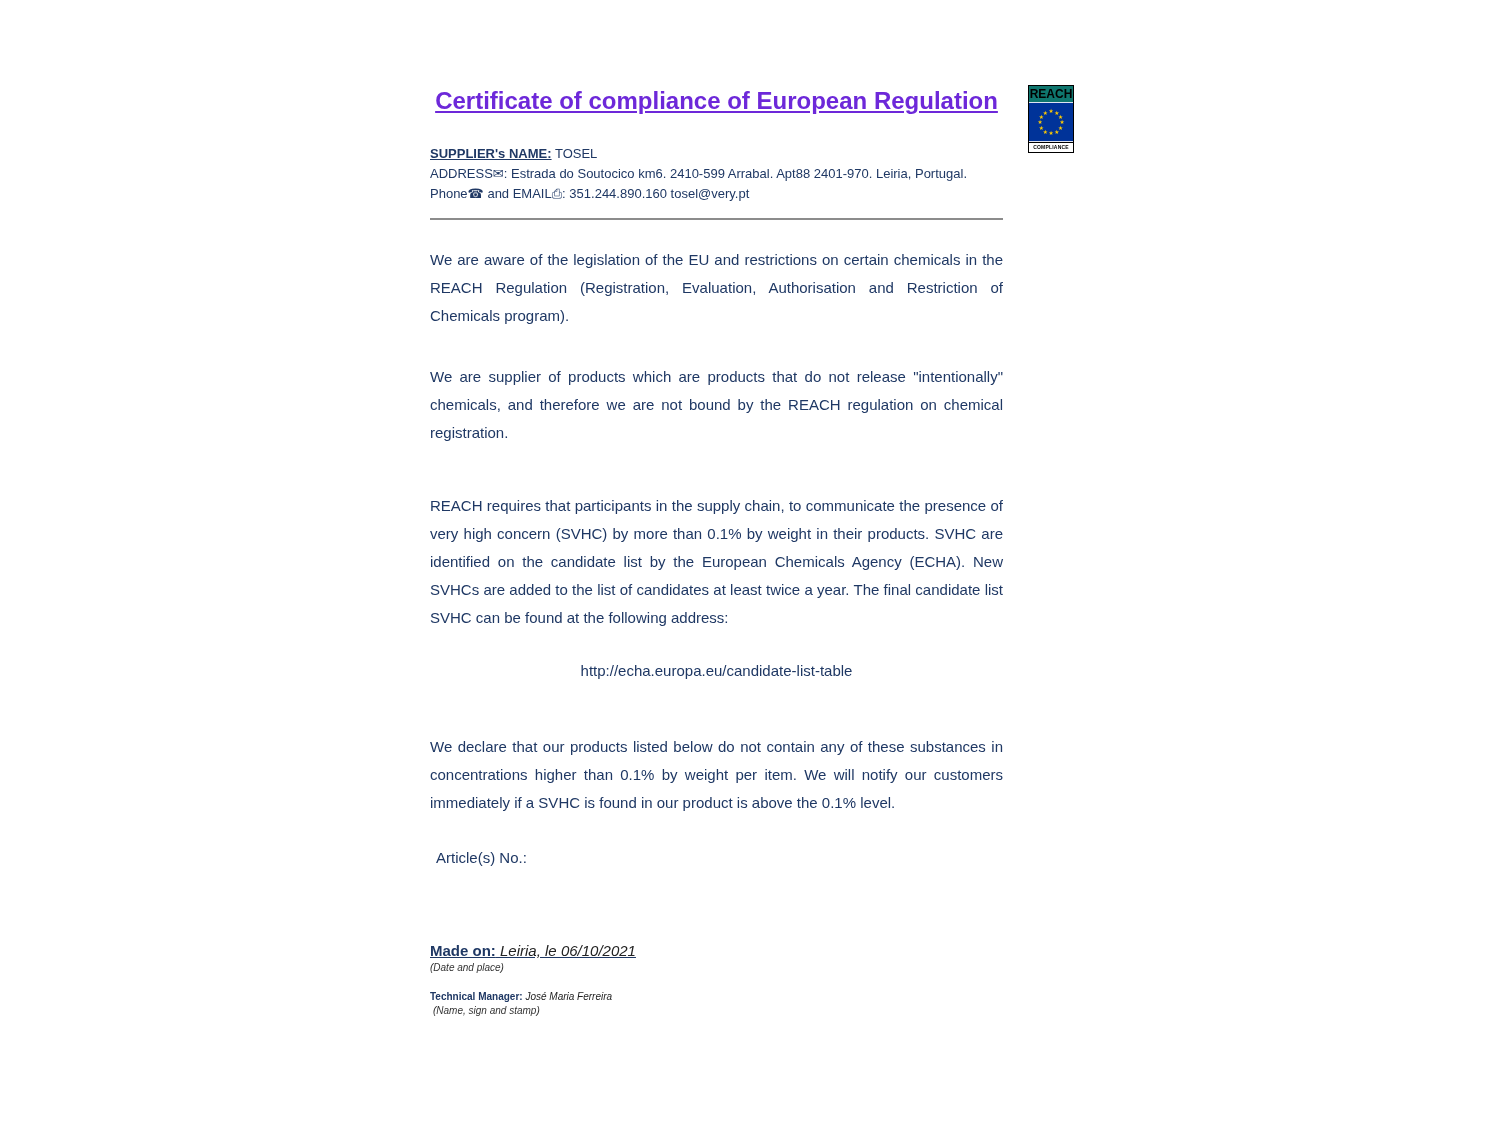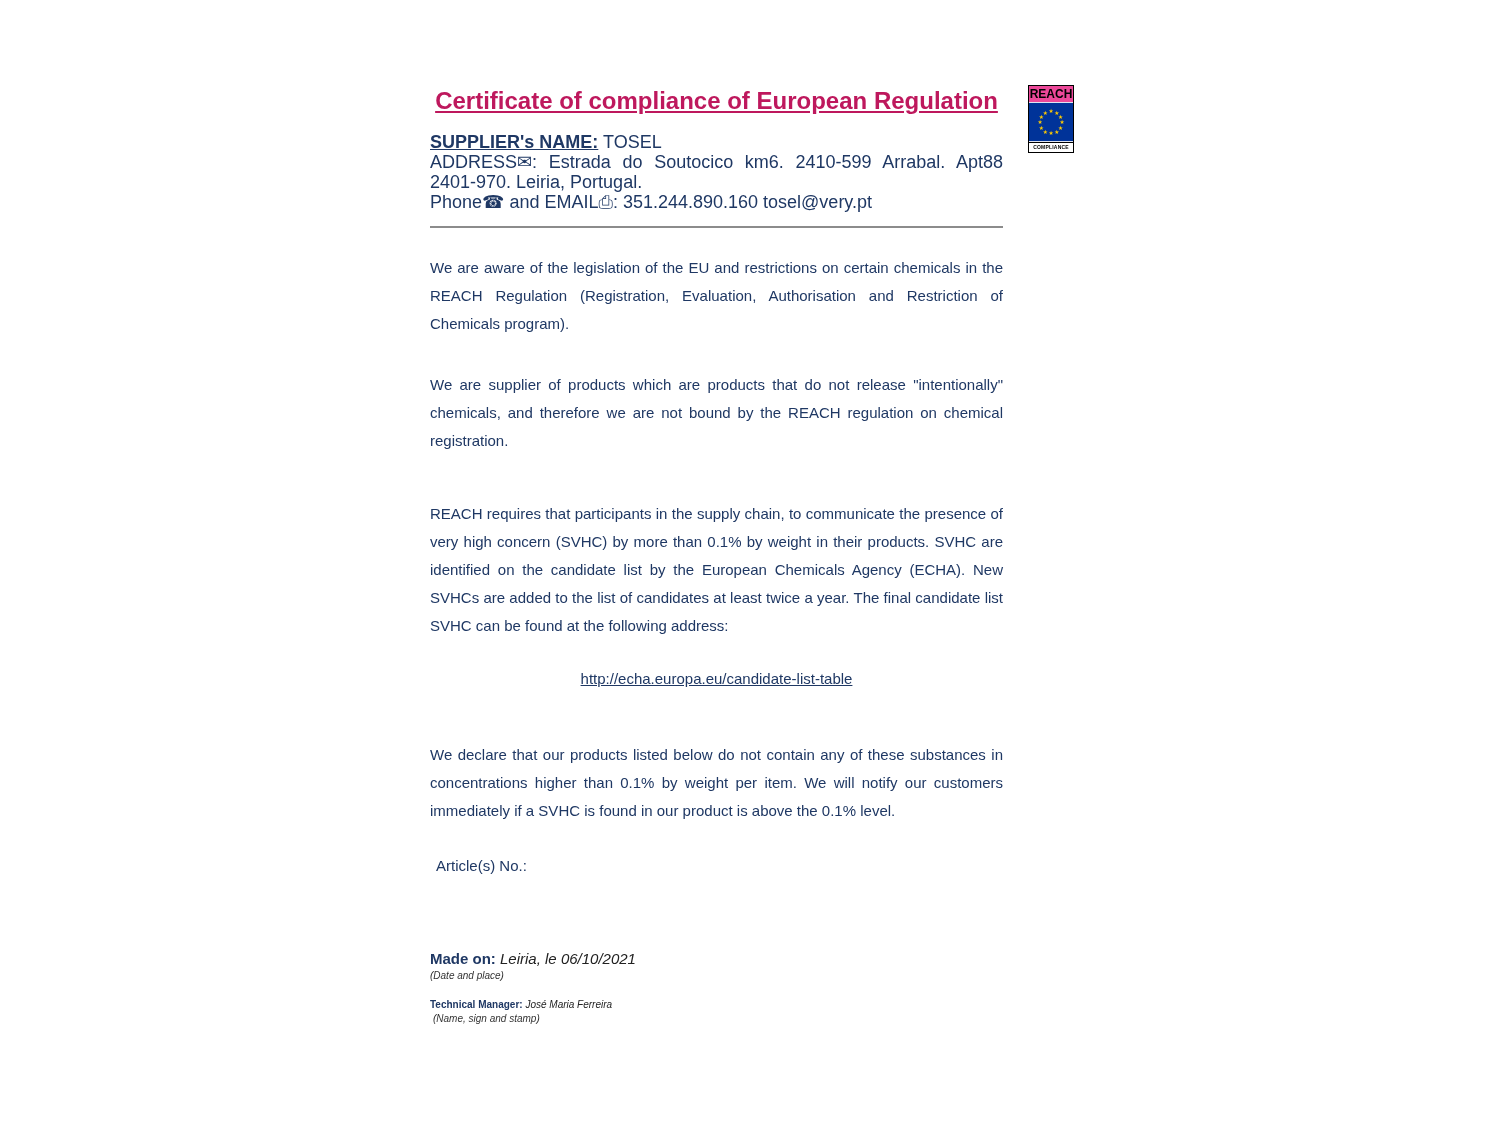--- a/index.html
+++ b/index.html
@@ -16,27 +16,27 @@
   .content {
     position: absolute;
     left: 430px;
     top: 85px;
     width: 573px;
   }
   .doc-title {
     text-align: center;
     font-size: 24px;
     font-weight: bold;
-    color: #be185d;
+    color: #6d28d9;
     line-height: 31px;
   }
   .doc-title .underlined { text-decoration: underline; }
   .supplier-block {
-    margin-top: 16px;
-    font-size: 18px;
+    margin-top: 28px;
+    font-size: 13px;
     line-height: 20px;
     text-align: justify;
   }
   .label-strong { font-weight: bold; text-decoration: underline; }
   .rule {
     margin-top: 14px;
     border: none;
     border-top: 2px solid #8c8c8c;
     height: 0;
   }
@@ -49,31 +49,31 @@
   .p2 { margin-top: 33px; }
   .p3 { margin-top: 45px; }
   .p4 { margin-top: 54px; }
   .link-line {
     margin-top: 30px;
     text-align: center;
     font-size: 15px;
   }
   .link-line a {
     color: #1f3864;
-    text-decoration: underline;
     cursor: pointer;
   }
   .article-line {
     margin-top: 32px;
     font-size: 15px;
     margin-left: 6px;
   }
   .made-on {
     margin-top: 76px;
     font-size: 15px;
+    text-decoration: underline;
   }
   .made-on .lbl { font-weight: bold; color: #1f3864; }
   .made-on .val { font-style: italic; color: #222222; }
   .small-note {
     margin-top: 3px;
     font-size: 10px;
     font-style: italic;
     color: #333333;
   }
   .manager {
@@ -97,21 +97,21 @@
     width: 46px;
     text-align: center;
   }
   .reach-logo .logo-word {
     border: 1px solid #000000;
     border-bottom: none;
     font-size: 12px;
     font-weight: bold;
     color: #000000;
     line-height: 16px;
-    background: #ec4899;
+    background: #0f766e;
   }
   .reach-logo .flag {
     display: block;
     width: 46px;
     height: 40px;
     border-left: 1px solid #000;
     border-right: 1px solid #000;
   }
   .reach-logo .logo-compliance {
     border: 1px solid #000000;

